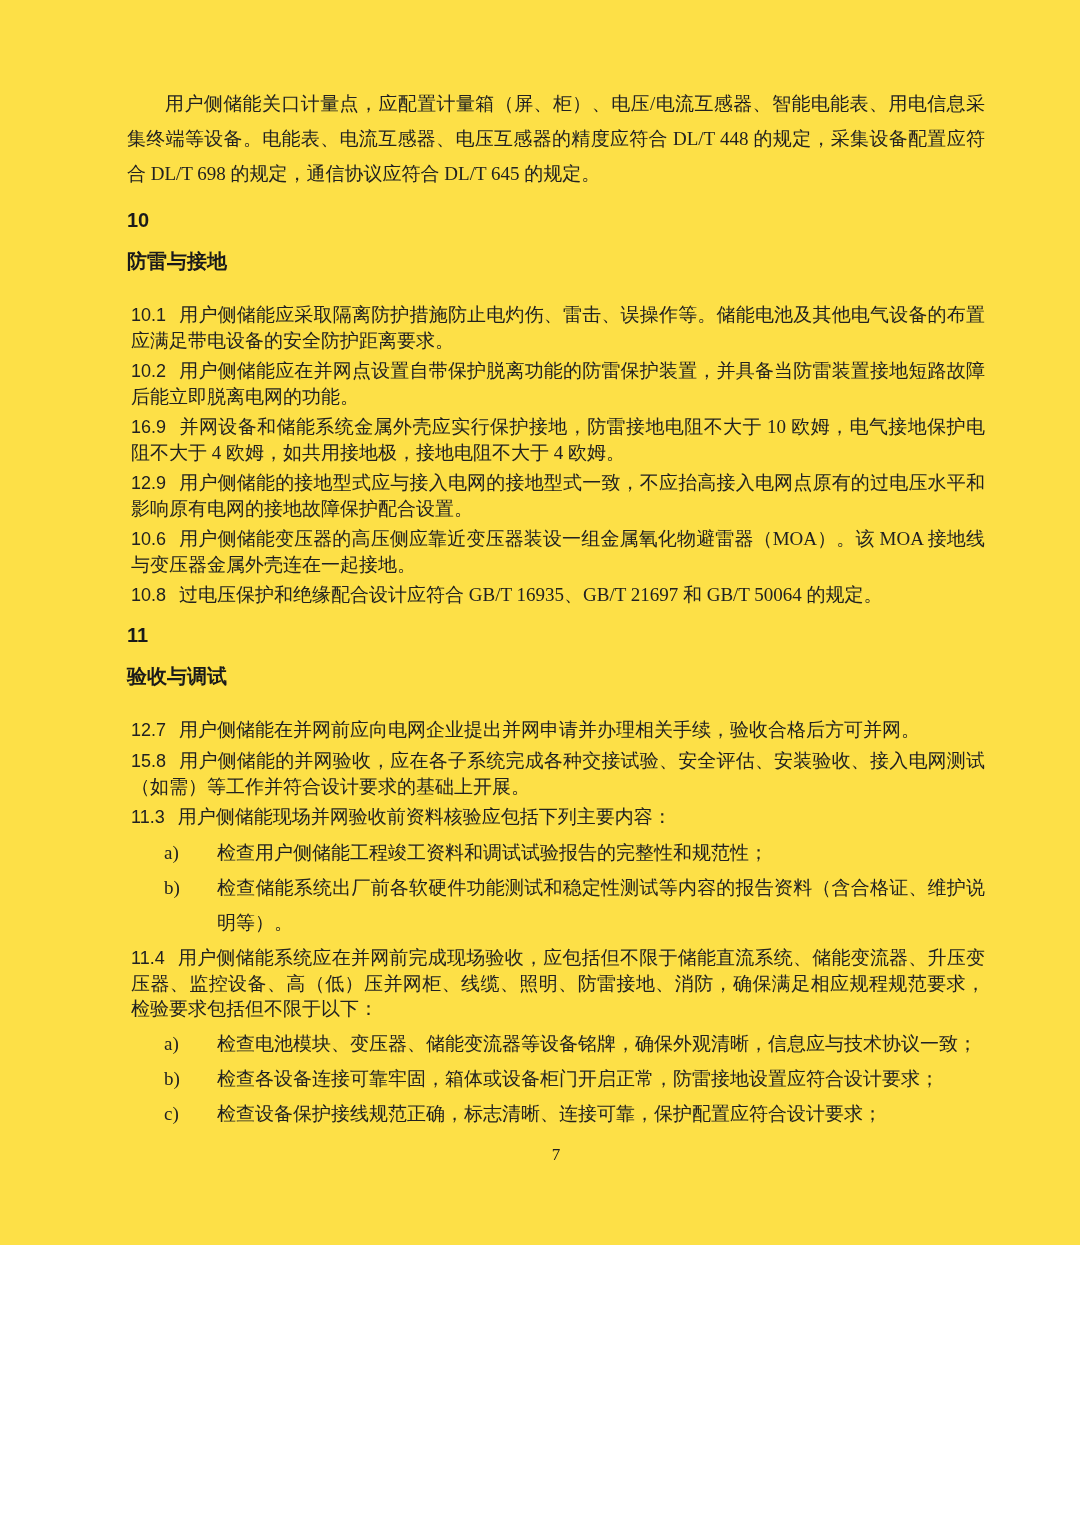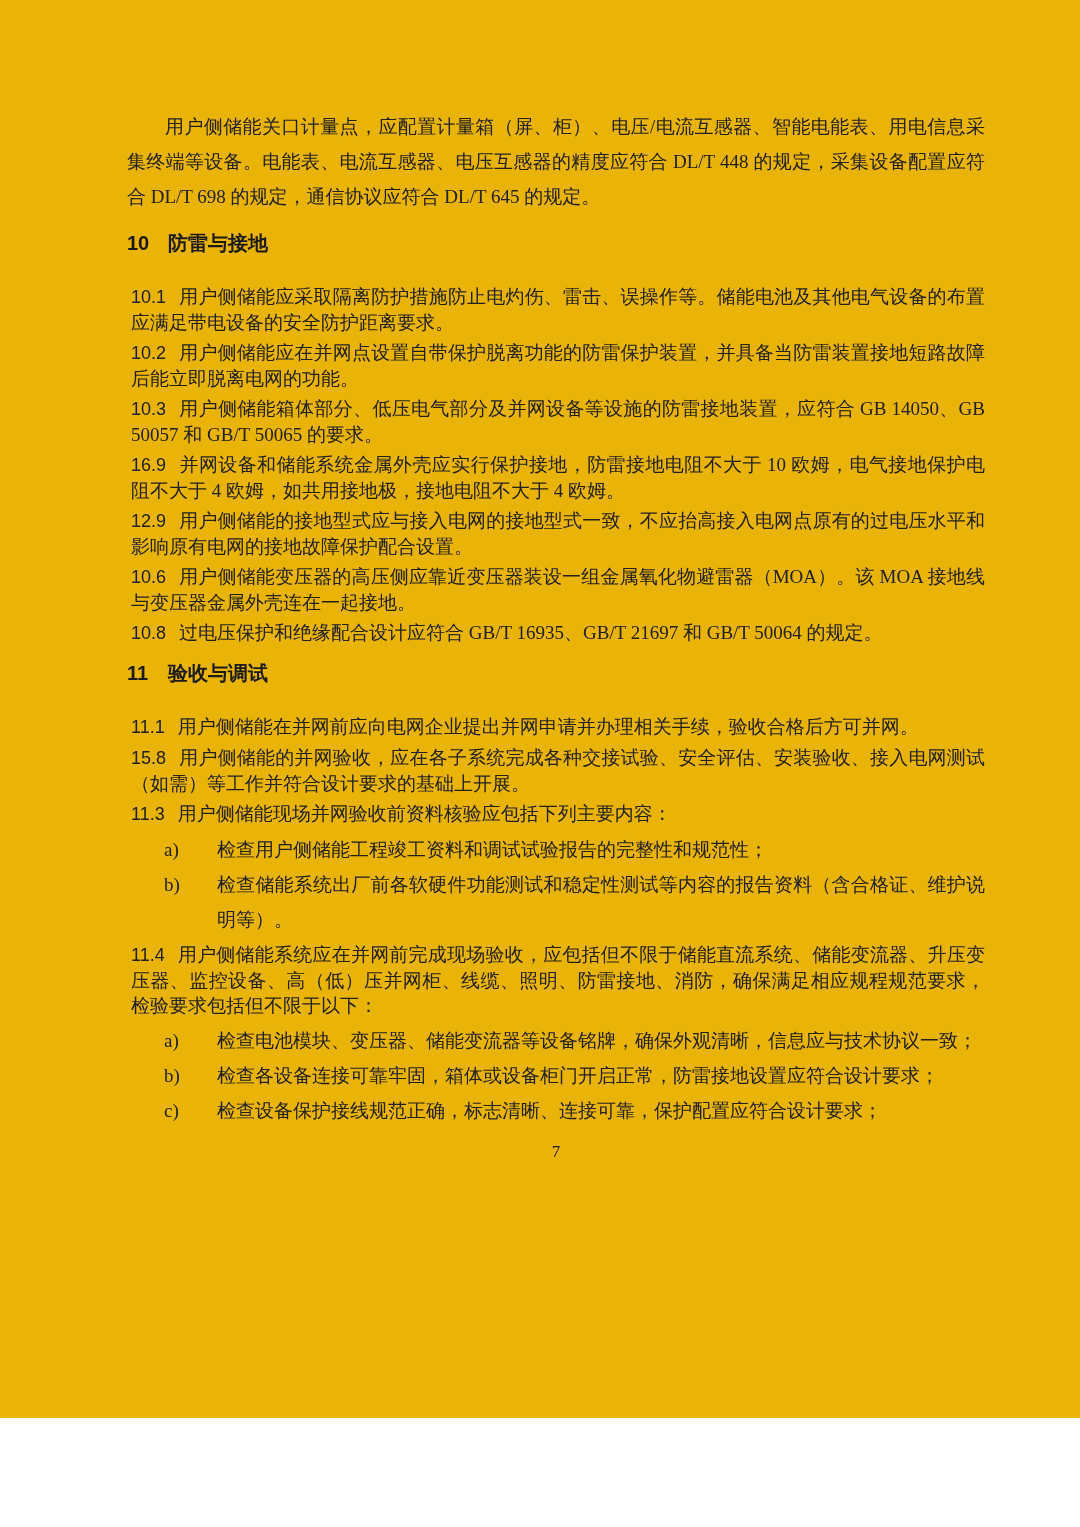--- a/index.html
+++ b/index.html
@@ -9,40 +9,41 @@
   }
   body {
     width: 1080px;
     height: 1527px;
     font-family: "Liberation Serif", "DejaVu Serif", serif;
     color: #212121;
   }
   .page {
     box-sizing: border-box;
     width: 1080px;
-    height: 1418px;
-    padding: 109px 95px 0 127px;
+    height: 1245px;
+    padding: 86px 95px 0 127px;
     overflow: hidden;
-    background: #eab308;
+    background: #fde047;
   }
   .intro {
     margin: 0 0 16px 0;
     font-size: 19px;
     line-height: 35px;
     text-align: justify;
     text-indent: 2em;
   }
   .section-heading {
     display: flex;
     margin: 14px 0 28px 0;
     font-family: "Liberation Sans", "DejaVu Sans", sans-serif;
     font-weight: bold;
     font-size: 20px;
     line-height: 26px;
     color: #1a1a1a;
+    flex-direction: column;
   }
   .sec-num {
     flex: 0 0 41px;
   }
   .clause {
     margin: 0 0 5px 4px;
     font-size: 19px;
     line-height: 25px;
     text-align: justify;
   }
@@ -82,32 +83,31 @@
 
   <p class="intro">用户侧储能关口计量点，应配置计量箱（屏、柜）、电压/电流互感器、智能电能表、用电信息采集终端等设备。电能表、电流互感器、电压互感器的精度应符合 DL/T 448 的规定，采集设备配置应符合 DL/T 698 的规定，通信协议应符合 DL/T 645 的规定。</p>
 
   <div class="section-heading">
     <span class="sec-num">10</span>
     <span class="sec-title">防雷与接地</span>
   </div>
 
   <p class="clause"><span class="clause-num">10.1</span><span>用户侧储能应采取隔离防护措施防止电灼伤、雷击、误操作等。储能电池及其他电气设备的布置应满足带电设备的安全防护距离要求。</span></p>
   <p class="clause"><span class="clause-num">10.2</span><span>用户侧储能应在并网点设置自带保护脱离功能的防雷保护装置，并具备当防雷装置接地短路故障后能立即脱离电网的功能。</span></p>
-  <p class="clause"><span class="clause-num">10.3</span><span>用户侧储能箱体部分、低压电气部分及并网设备等设施的防雷接地装置，应符合 GB 14050、GB 50057 和 GB/T 50065 的要求。</span></p>
   <p class="clause"><span class="clause-num">16.9</span><span>并网设备和储能系统金属外壳应实行保护接地，防雷接地电阻不大于 10 欧姆，电气接地保护电阻不大于 4 欧姆，如共用接地极，接地电阻不大于 4 欧姆。</span></p>
   <p class="clause"><span class="clause-num">12.9</span><span>用户侧储能的接地型式应与接入电网的接地型式一致，不应抬高接入电网点原有的过电压水平和影响原有电网的接地故障保护配合设置。</span></p>
   <p class="clause"><span class="clause-num">10.6</span><span>用户侧储能变压器的高压侧应靠近变压器装设一组金属氧化物避雷器（MOA）。该 MOA 接地线与变压器金属外壳连在一起接地。</span></p>
   <p class="clause"><span class="clause-num">10.8</span><span>过电压保护和绝缘配合设计应符合 GB/T 16935、GB/T 21697 和 GB/T 50064 的规定。</span></p>
 
   <div class="section-heading">
     <span class="sec-num">11</span>
     <span class="sec-title">验收与调试</span>
   </div>
 
-  <p class="clause"><span class="clause-num">11.1</span><span>用户侧储能在并网前应向电网企业提出并网申请并办理相关手续，验收合格后方可并网。</span></p>
+  <p class="clause"><span class="clause-num">12.7</span><span>用户侧储能在并网前应向电网企业提出并网申请并办理相关手续，验收合格后方可并网。</span></p>
   <p class="clause"><span class="clause-num">15.8</span><span>用户侧储能的并网验收，应在各子系统完成各种交接试验、安全评估、安装验收、接入电网测试（如需）等工作并符合设计要求的基础上开展。</span></p>
   <p class="clause"><span class="clause-num">11.3</span><span>用户侧储能现场并网验收前资料核验应包括下列主要内容：</span></p>
 
   <div class="sub-list">
     <div class="list-item">
       <span class="item-label">a)</span>
       <span class="item-text">检查用户侧储能工程竣工资料和调试试验报告的完整性和规范性；</span>
     </div>
     <div class="list-item">
       <span class="item-label">b)</span>

